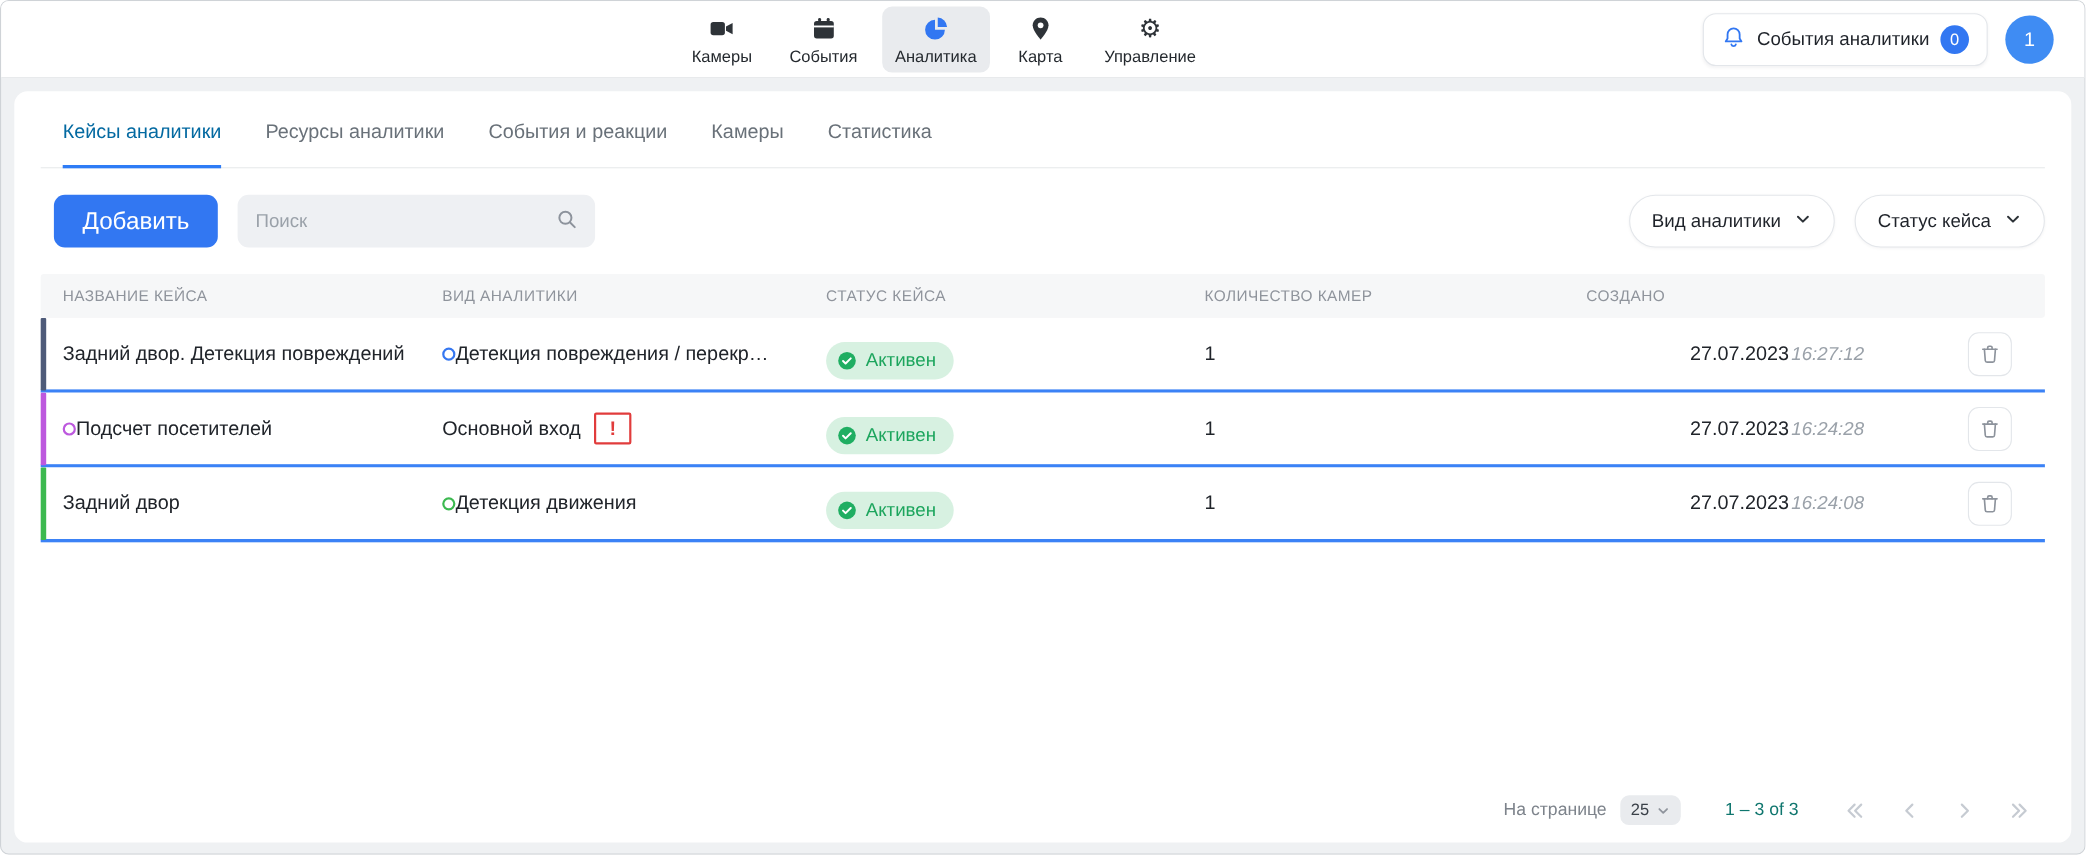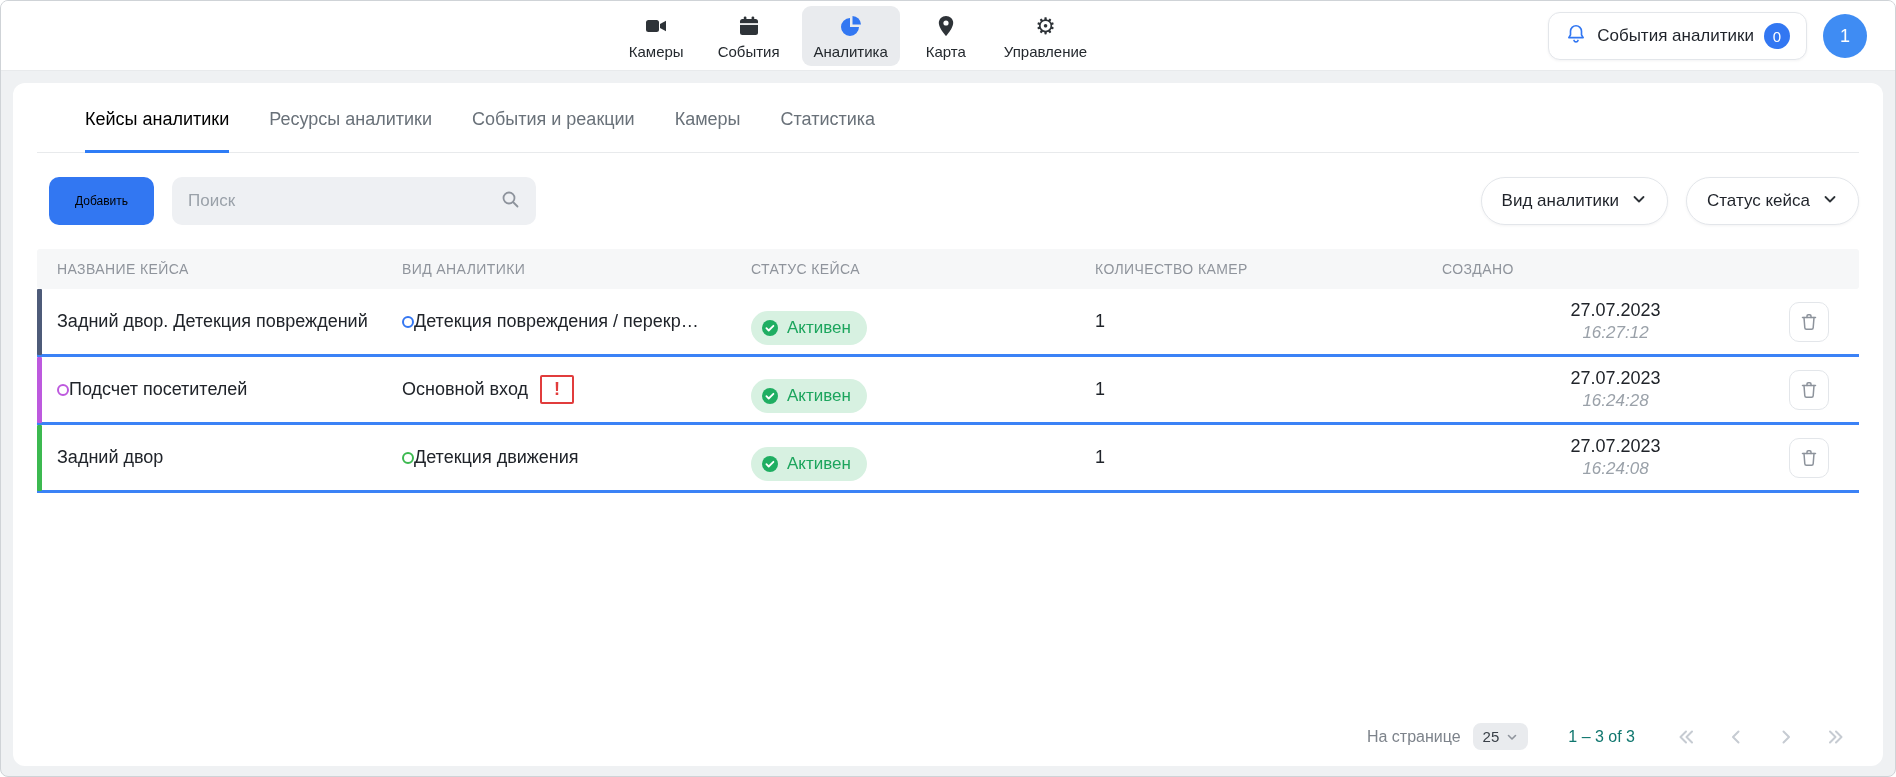--- a/index.html
+++ b/index.html
@@ -19,46 +19,46 @@
   .events-badge { min-width:26px; height:26px; border-radius:13px; background:#3277f2; color:#fff; font-size:15px; display:flex; align-items:center; justify-content:center; padding:0 6px; }
   .avatar { width:44px; height:44px; border-radius:50%; background:#3f8cf3; color:#fff; font-size:18px; display:flex; align-items:center; justify-content:center; cursor:pointer; }
 
   
   .content-bg { padding:12px; height:707px; }
   .card { background:#fff; border-radius:12px; height:683px; padding:0 24px; position:relative; }
 
   
   .tabs { display:flex; gap:40px; padding:26px 20px 0; border-bottom:1px solid #e8eaec; }
   .tab { font-size:18px; color:#697179; padding-bottom:20px; border-bottom:3px solid transparent; margin-bottom:-1px; cursor:pointer; white-space:nowrap; }
-  .tab.active { color:#000000; border-bottom-color:#2e7cf6;margin-left:28px; }
+  .tab.active { color:#0369a1; border-bottom-color:#2e7cf6; }
 
   
   .toolbar { display:flex; align-items:center; gap:18px; margin-top:24px; padding:0 0 0 12px; }
-  .add-btn { height:48px; padding:0 26px; background:#3277f2; color:#000000; border:none; border-radius:10px; font-size:12px; cursor:pointer; font-family:inherit; }
-  .search-wrap { width:364px; height:48px; background:#eef0f3; border-radius:10px; display:flex; align-items:center; padding:0 16px; gap:10px; }
+  .add-btn { height:48px; padding:0 26px; background:#3277f2; color:#ffffff; border:none; border-radius:10px; font-size:22px; cursor:pointer; font-family:inherit; }
+  .search-wrap { width:325px; height:48px; background:#eef0f3; border-radius:10px; display:flex; align-items:center; padding:0 16px; gap:10px; }
   .search-wrap input { flex:1; border:none; background:transparent; outline:none; font-size:17px; color:#24292e; font-family:inherit; }
   .search-wrap input::placeholder { color:#9aa1a9; }
   .toolbar-spacer { flex:1; }
   .filter-pill { display:flex; align-items:center; gap:12px; height:48px; padding:0 20px; background:#fff; border:1px solid #e3e6ea; border-radius:24px; font-size:17px; color:#1f232a; cursor:pointer; box-shadow:0 1px 3px rgba(16,24,40,.05); white-space:nowrap; font-family:inherit; }
 
   
   .table { margin-top:24px; --cols:345px 349px 344px 347px 1fr 70px; }
   .thead { display:grid; grid-template-columns:var(--cols); background:#f6f7f8; border-radius:3px; height:40px; align-items:center; color:#8f949c; font-size:14px; letter-spacing:.4px; }
   .thead .hcell { padding-left:20px; white-space:nowrap; overflow:hidden; }
   .trow { display:grid; grid-template-columns:var(--cols); height:68px; align-items:center; border-bottom:3px solid #3b82f6; position:relative; background:#fff; cursor:pointer; }
   .accent { position:absolute; left:0; top:0; bottom:-1px; width:5px; border-radius:1px; }
   .cell { padding-left:20px; display:flex; align-items:center; font-size:18px; color:#20242a; min-width:0; }
   .name-cell { gap:12px; }
   .case-name { white-space:nowrap; overflow:hidden; text-overflow:ellipsis; }
   .alert-box { flex:none; border:2px solid #e13c3c; color:#e13c3c; font-weight:bold; font-size:18px; padding:2px 12px; border-radius:2px; background:#fff; }
   .type-cell { gap:0; }
   .type-dot { flex:none; width:12px; height:12px; border:2px solid #999; border-radius:50%; }
   .type-label { white-space:nowrap; overflow:hidden; text-overflow:ellipsis; }
   .badge { display:inline-flex; align-items:center; gap:8px; height:34px; padding:0 16px 0 10px; background:#d7f1e1; border-radius:17px; color:#1ca55d; font-size:17px;margin-top:12px; }
-  .created-cell { flex-direction:column; align-items:center; justify-content:center; gap:2px; }
+  .created-cell { flex-direction:row; align-items:flex-end; justify-content:center; gap:2px; }
   .created-date { font-size:18px; color:#20242a; }
   .created-time { font-size:17px; color:#9aa1a9;font-style:italic; }
   .actions-cell { padding-left:0; justify-content:flex-start; }
   .trash-btn { width:40px; height:40px; border:1px solid #e3e6ea; background:#fff; border-radius:10px; display:flex; align-items:center; justify-content:center; cursor:pointer; }
 
   
   .pagination { position:absolute; right:36px; bottom:16px; display:flex; align-items:center; gap:40px; }
   .per-page { display:flex; align-items:center; gap:12px; }
   .per-page-label { font-size:16px; color:#7d838b; }
   .per-page-pill { display:flex; align-items:center; gap:7px; background:#e9ebee; border-radius:8px; padding:5px 10px; font-size:15px; color:#3a4048; cursor:pointer; }

